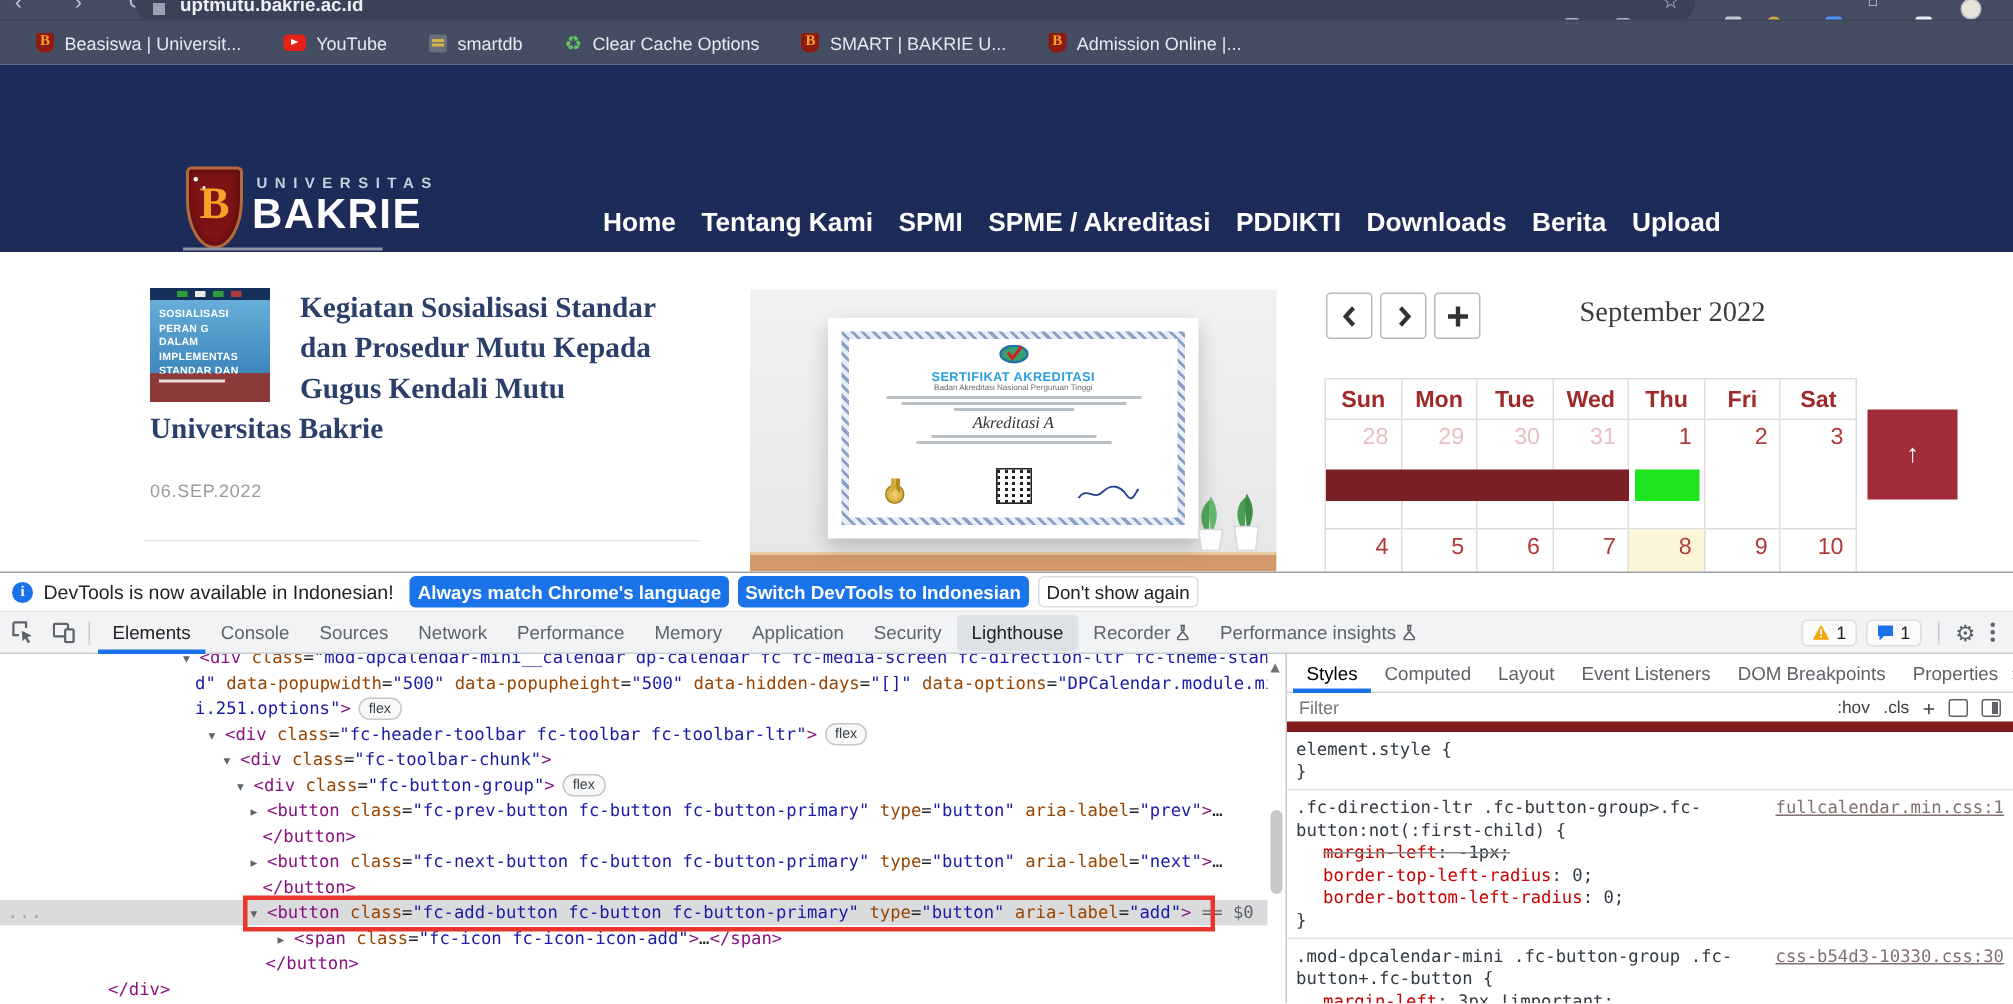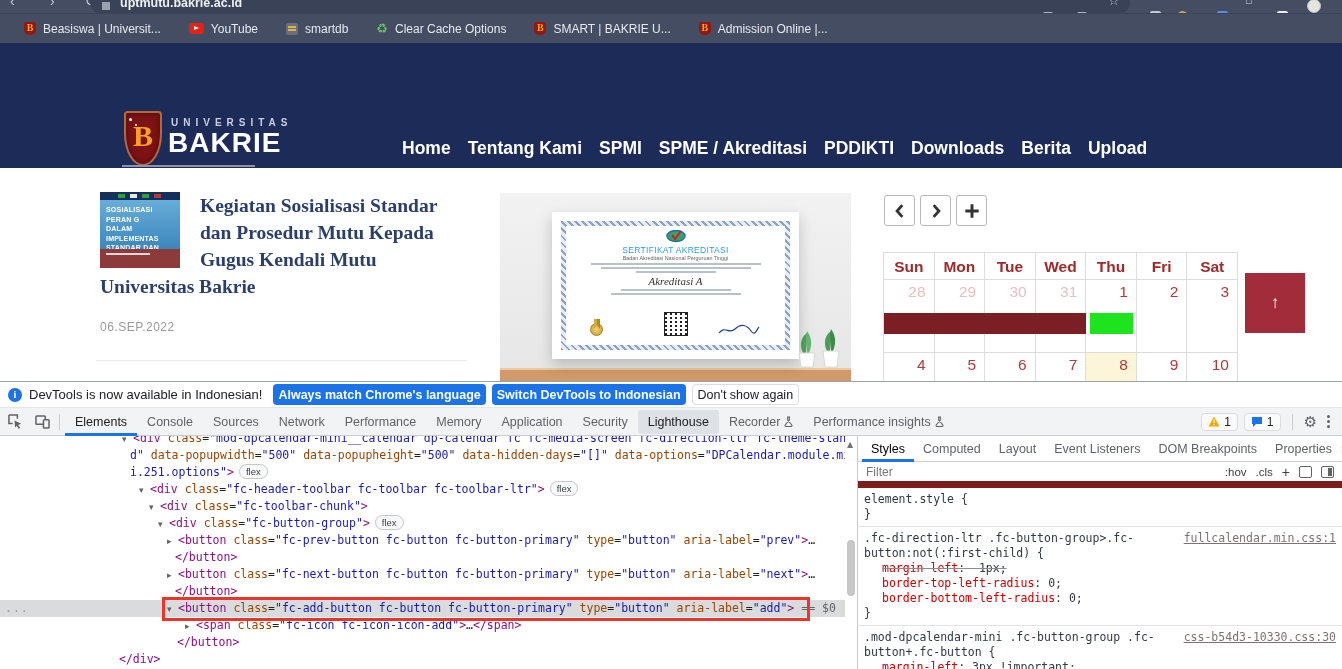--- a/index.html
+++ b/index.html
@@ -52,21 +52,21 @@
 .news-date{clear:both;padding-top:20px;color:#9b9b9b;font-size:12px;letter-spacing:.5px}
 .news-divider{position:absolute;left:96px;top:192px;width:371px;height:1px;background:#e9e9e9}
 
 
 .cert-photo{position:absolute;left:500px;top:25px;width:351px;height:188px;background:linear-gradient(#f2f2f2,#e6e6e6);overflow:hidden}
 .desk{position:absolute;left:0;bottom:0;width:100%;height:13px;background:#d29a6a;border-top:2px solid #e9c9a2}
 .frame{position:absolute;left:52px;top:19px;width:247px;height:147px;background:#fff;box-shadow:0 6px 14px rgba(0,0,0,.2);padding:9px}
 .cert{width:100%;height:100%;background:repeating-linear-gradient(45deg,#8aa2c8 0 2px,#e7edf6 2px 5px);padding:5px}
 .cert-in{width:100%;height:100%;background:#fff;position:relative;text-align:center;font-size:6px;color:#555}
 .banpt-logo{margin:4px auto 1px}
-.cert-title{color:#2a9fe0;font-weight:normal;font-size:8.5px;letter-spacing:.3px}
+.cert-title{color:#2a9fe0;font-weight:bold;font-size:8.5px;letter-spacing:.3px}
 .cert-sub{font-size:6px;color:#666;transform:scale(.9)}
 .cbar{height:2px;background:#b9c0c6;margin:2px auto}
 .cert-grade{font-family:"Liberation Serif",serif;font-style:italic;font-size:11px;color:#333;margin-top:1px}
 .cert-bottom{position:absolute;left:0;bottom:5px;width:100%;height:34px}
 .medal{position:absolute;left:24px;bottom:4px;width:13px;height:13px;border-radius:50%;background:radial-gradient(#f3d375,#c89a2a);border:1px solid #a97f1d}
 .medal:after{content:"";position:absolute;left:3px;top:-5px;border-left:3px solid #d4aa3a;border-right:3px solid #b5891f;border-bottom:4px solid transparent;height:6px}
 .qr{position:absolute;left:50%;margin-left:-12px;bottom:4px;width:24px;height:24px;background:repeating-linear-gradient(0deg,#111 0 2px,#fff 2px 4px),repeating-linear-gradient(90deg,#111 0 2px,#fff 2px 5px);background-blend-mode:screen;border:1px solid #222}
 .sig-block{position:absolute;right:16px;bottom:2px;width:60px}
 .plants{position:absolute;right:6px;bottom:10px}
 
@@ -292,20 +292,21 @@
         <svg width="12" height="14" viewBox="0 0 10 12">
             <path d="M3 1 L7.5 6 L3 11" stroke="#333" stroke-width="2.4" fill="none"></path>
           </svg>
       </div>
       <div class="cal-btn">
         <svg width="16" height="16" viewBox="0 0 12 12">
             <path d="M6 1 V11 M1 6 H11" stroke="#333" stroke-width="2.2"></path>
           </svg>
       </div>
     </div>
+    <div class="cal-title">September 2022</div>
     <div class="cal-table" id="cal-table">
         <div class="cal-row">
           <div class="cal-hcell">Sun</div>
           <div class="cal-hcell">Mon</div>
           <div class="cal-hcell">Tue</div>
           <div class="cal-hcell">Wed</div>
           <div class="cal-hcell">Thu</div>
           <div class="cal-hcell">Fri</div>
           <div class="cal-hcell">Sat</div>
         </div>
@@ -410,21 +411,21 @@
         <div class="cl" style="padding-left: 139px;"><span class="tk-arrow">▾</span><span class="tk-tag">&lt;div</span><span class="tk-attr"> class</span><span class="tk-plain">=</span><span class="tk-val">"fc-header-toolbar fc-toolbar fc-toolbar-ltr"</span><span class="tk-tag">&gt;</span><span class="tk-flex">flex</span></div>
         <div class="cl" style="padding-left: 149px;"><span class="tk-arrow">▾</span><span class="tk-tag">&lt;div</span><span class="tk-attr"> class</span><span class="tk-plain">=</span><span class="tk-val">"fc-toolbar-chunk"</span><span class="tk-tag">&gt;</span></div>
         <div class="cl" style="padding-left: 158px;"><span class="tk-arrow">▾</span><span class="tk-tag">&lt;div</span><span class="tk-attr"> class</span><span class="tk-plain">=</span><span class="tk-val">"fc-button-group"</span><span class="tk-tag">&gt;</span><span class="tk-flex">flex</span></div>
         <div class="cl" style="padding-left: 167px;"><span class="tk-arrow">▸</span><span class="tk-tag">&lt;button</span><span class="tk-attr"> class</span><span class="tk-plain">=</span><span class="tk-val">"fc-prev-button fc-button fc-button-primary"</span><span class="tk-attr"> type</span><span class="tk-plain">=</span><span class="tk-val">"button"</span><span class="tk-attr"> aria-label</span><span class="tk-plain">=</span><span class="tk-val">"prev"</span><span class="tk-tag">&gt;</span><span class="tk-plain">…</span></div>
         <div class="cl" style="padding-left: 175px;"><span class="tk-tag">&lt;/button&gt;</span></div>
         <div class="cl" style="padding-left: 167px;"><span class="tk-arrow">▸</span><span class="tk-tag">&lt;button</span><span class="tk-attr"> class</span><span class="tk-plain">=</span><span class="tk-val">"fc-next-button fc-button fc-button-primary"</span><span class="tk-attr"> type</span><span class="tk-plain">=</span><span class="tk-val">"button"</span><span class="tk-attr"> aria-label</span><span class="tk-plain">=</span><span class="tk-val">"next"</span><span class="tk-tag">&gt;</span><span class="tk-plain">…</span></div>
         <div class="cl" style="padding-left: 175px;"><span class="tk-tag">&lt;/button&gt;</span></div>
         <div class="cl sel" style="padding-left: 167px;"><span class="ellipsis">...</span><span class="tk-arrow">▾</span><span class="tk-tag">&lt;button</span><span class="tk-attr"> class</span><span class="tk-plain">=</span><span class="tk-val">"fc-add-button fc-button fc-button-primary"</span><span class="tk-attr"> type</span><span class="tk-plain">=</span><span class="tk-val">"button"</span><span class="tk-attr"> aria-label</span><span class="tk-plain">=</span><span class="tk-val">"add"</span><span class="tk-tag">&gt;</span><span class="tk-dim"> == $0</span></div>
         <div class="cl" style="padding-left: 185px;"><span class="tk-arrow">▸</span><span class="tk-tag">&lt;span</span><span class="tk-attr"> class</span><span class="tk-plain">=</span><span class="tk-val">"fc-icon fc-icon-icon-add"</span><span class="tk-tag">&gt;</span><span class="tk-plain">…</span><span class="tk-tag">&lt;/span&gt;</span></div>
         <div class="cl" style="padding-left: 177px;"><span class="tk-tag">&lt;/button&gt;</span></div>
-        <div class="cl" style="padding-left: 119px;"><span class="tk-tag">&lt;/div&gt;</span></div>
+        <div class="cl" style="padding-left: 72px;"><span class="tk-tag">&lt;/div&gt;</span></div>
       </div>
   </div>
   <div class="el-scroll">
     <span class="up">▲</span>
     <span class="el-thumb"></span>
   </div>
   <div class="panel-div"></div>
   <div class="red-box"></div>
 
   <div class="dt-styles">

